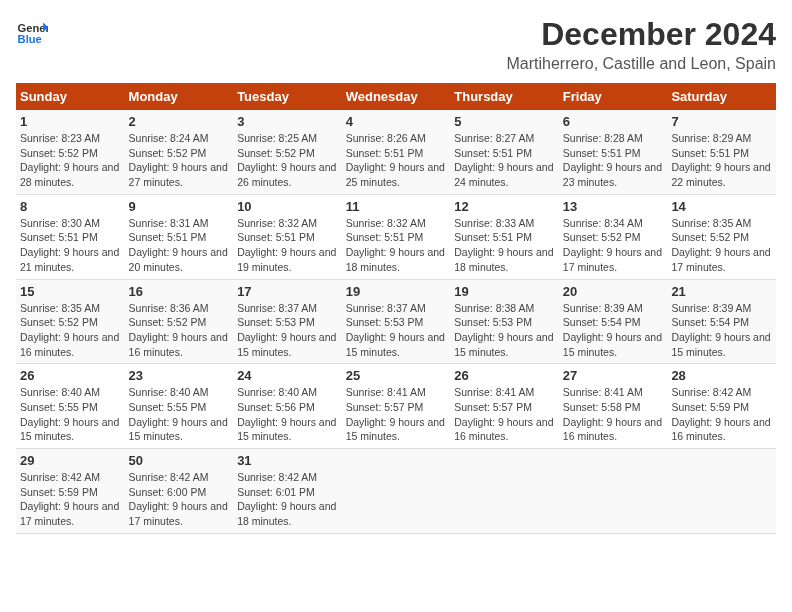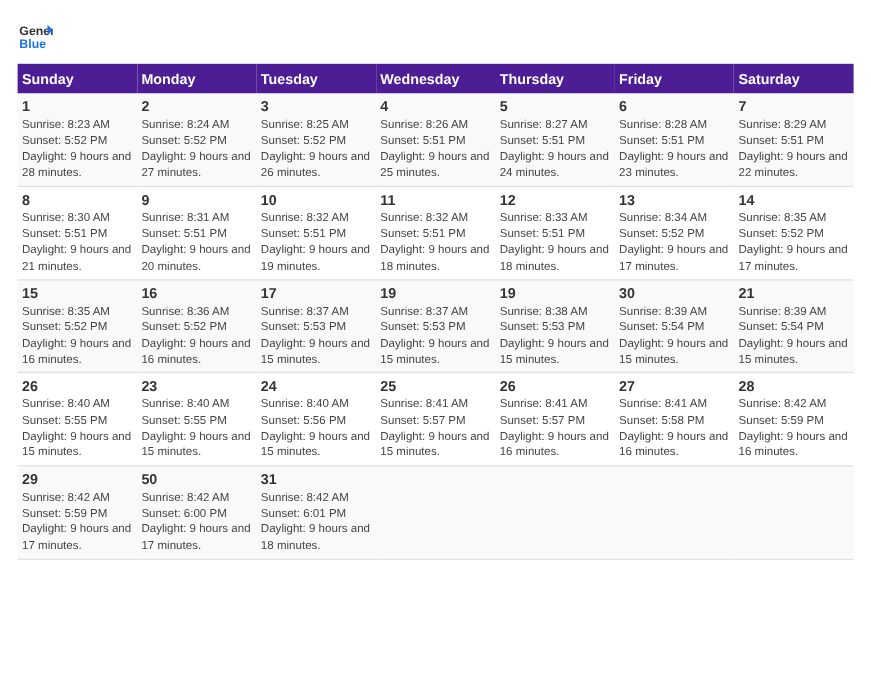--- a/index.html
+++ b/index.html
@@ -38,21 +38,21 @@
       color: #555;
       margin-top: 2px;
     }
     table {
       width: 100%;
       border-collapse: collapse;
       margin-top: 10px;
       font-size: 11px;
     }
     thead tr th {
-      background-color: #4c1d95;
+      background-color: #c2410c;
       color: #fff;
       padding: 6px 4px;
       text-align: left;
       font-size: 13px;
       font-weight: bold;
     }
     tbody tr {
       border-bottom: 1px solid #ddd;
     }
     tbody tr:nth-child(odd) {
@@ -83,20 +83,24 @@
 </head>
 <body>
 
 <div class="header-top">
   <div class="logo">
     <svg class="logo-icon" viewBox="0 0 40 40">
       <text x="2" y="20" font-size="14" font-weight="bold" fill="#333" font-family="Arial">General</text>
       <text x="2" y="34" font-size="14" font-weight="bold" fill="#1a73e8" font-family="Arial">Blue</text>
       <polygon points="34,8 40,14 34,20" fill="#1a73e8"></polygon>
     </svg>
+  </div>
+  <div class="title-block">
+    <div class="main-title">December 2024</div>
+    <div class="subtitle">Martiherrero, Castille and Leon, Spain</div>
   </div>
 </div>
 
 <table>
   <thead>
     <tr>
     <th>Sunday</th>
         <th>Monday</th>
         <th>Tuesday</th>
         <th>Wednesday</th>
@@ -142,21 +146,21 @@
         <td><span class="day-num">15</span>
         <span class="day-info">Sunrise: 8:35 AM<br>Sunset: 5:52 PM<br>Daylight: 9 hours and 16 minutes.</span></td>
         <td><span class="day-num">16</span>
         <span class="day-info">Sunrise: 8:36 AM<br>Sunset: 5:52 PM<br>Daylight: 9 hours and 16 minutes.</span></td>
         <td><span class="day-num">17</span>
         <span class="day-info">Sunrise: 8:37 AM<br>Sunset: 5:53 PM<br>Daylight: 9 hours and 15 minutes.</span></td>
         <td><span class="day-num">19</span>
         <span class="day-info">Sunrise: 8:37 AM<br>Sunset: 5:53 PM<br>Daylight: 9 hours and 15 minutes.</span></td>
         <td><span class="day-num">19</span>
         <span class="day-info">Sunrise: 8:38 AM<br>Sunset: 5:53 PM<br>Daylight: 9 hours and 15 minutes.</span></td>
-        <td><span class="day-num">30</span>
+        <td><span class="day-num">20</span>
         <span class="day-info">Sunrise: 8:39 AM<br>Sunset: 5:54 PM<br>Daylight: 9 hours and 15 minutes.</span></td>
         <td><span class="day-num">21</span>
         <span class="day-info">Sunrise: 8:39 AM<br>Sunset: 5:54 PM<br>Daylight: 9 hours and 15 minutes.</span></td>
       </tr>
       <tr>
         <td><span class="day-num">26</span>
         <span class="day-info">Sunrise: 8:40 AM<br>Sunset: 5:55 PM<br>Daylight: 9 hours and 15 minutes.</span></td>
         <td><span class="day-num">23</span>
         <span class="day-info">Sunrise: 8:40 AM<br>Sunset: 5:55 PM<br>Daylight: 9 hours and 15 minutes.</span></td>
         <td><span class="day-num">24</span>

